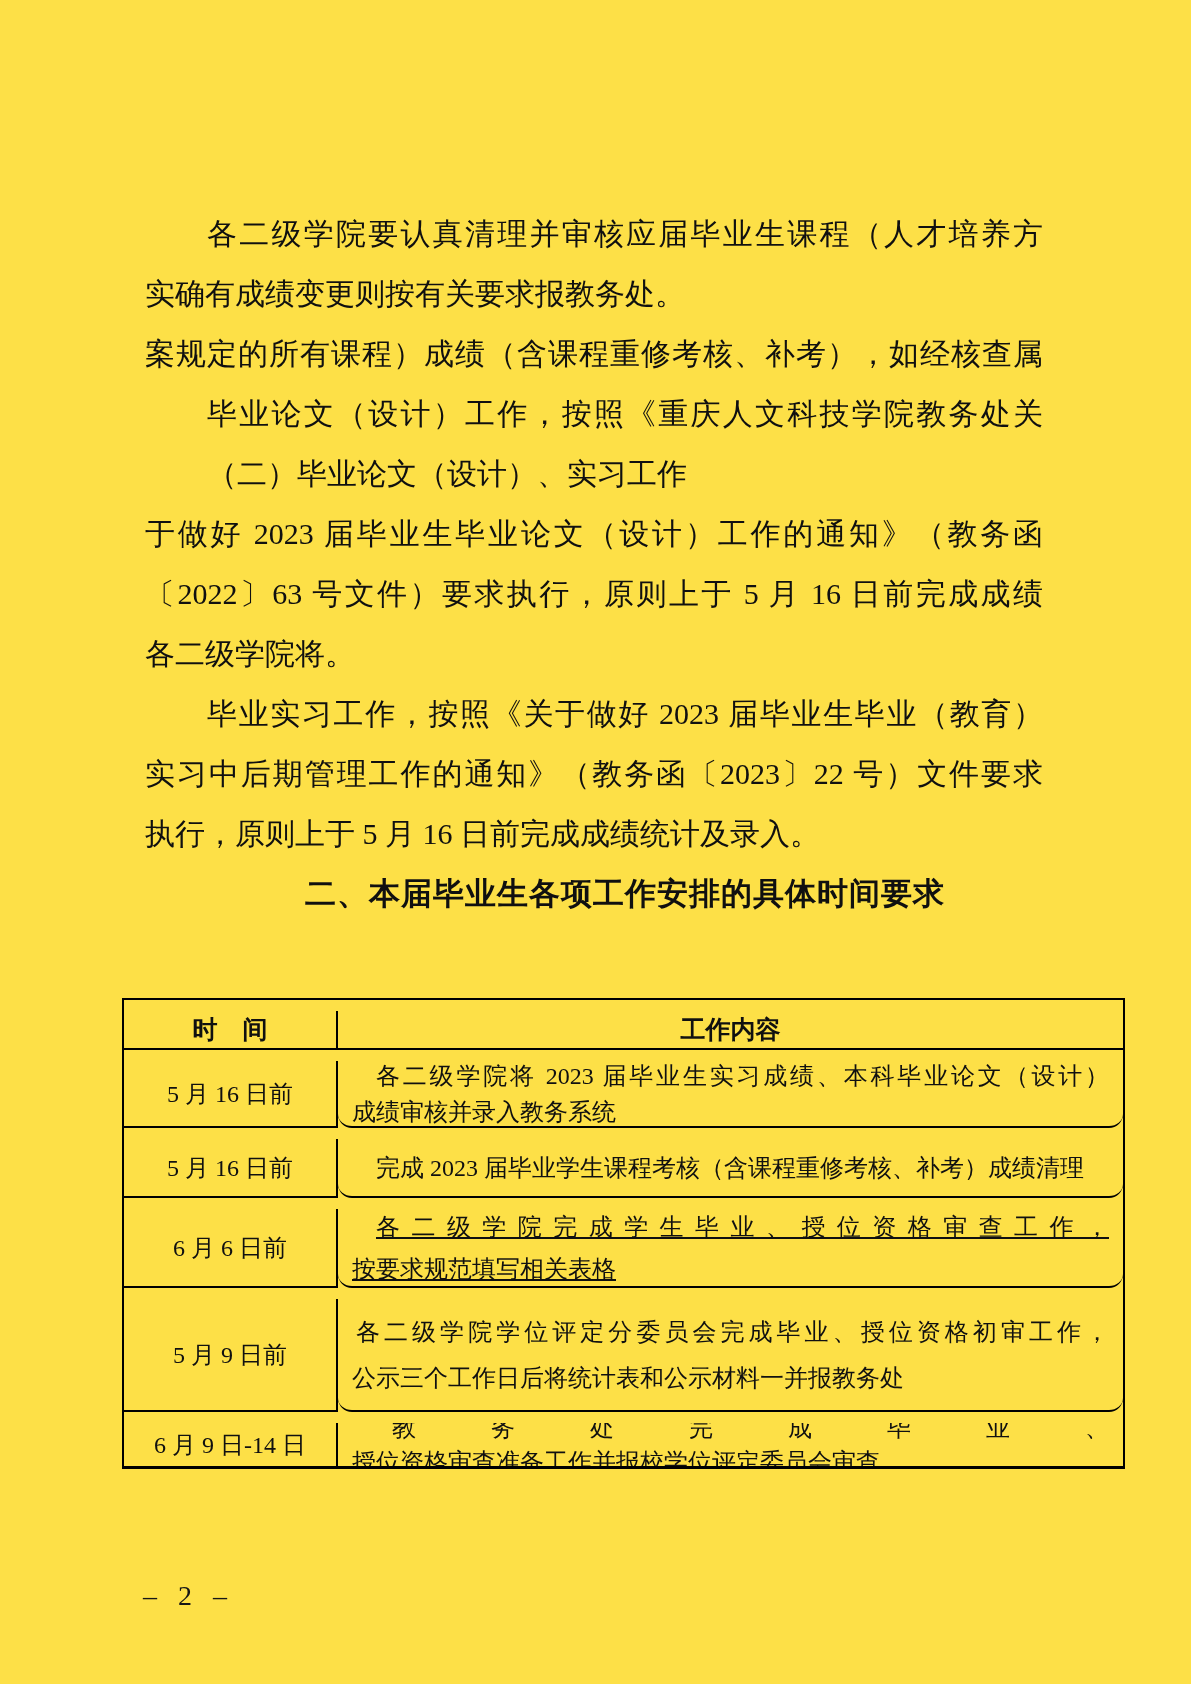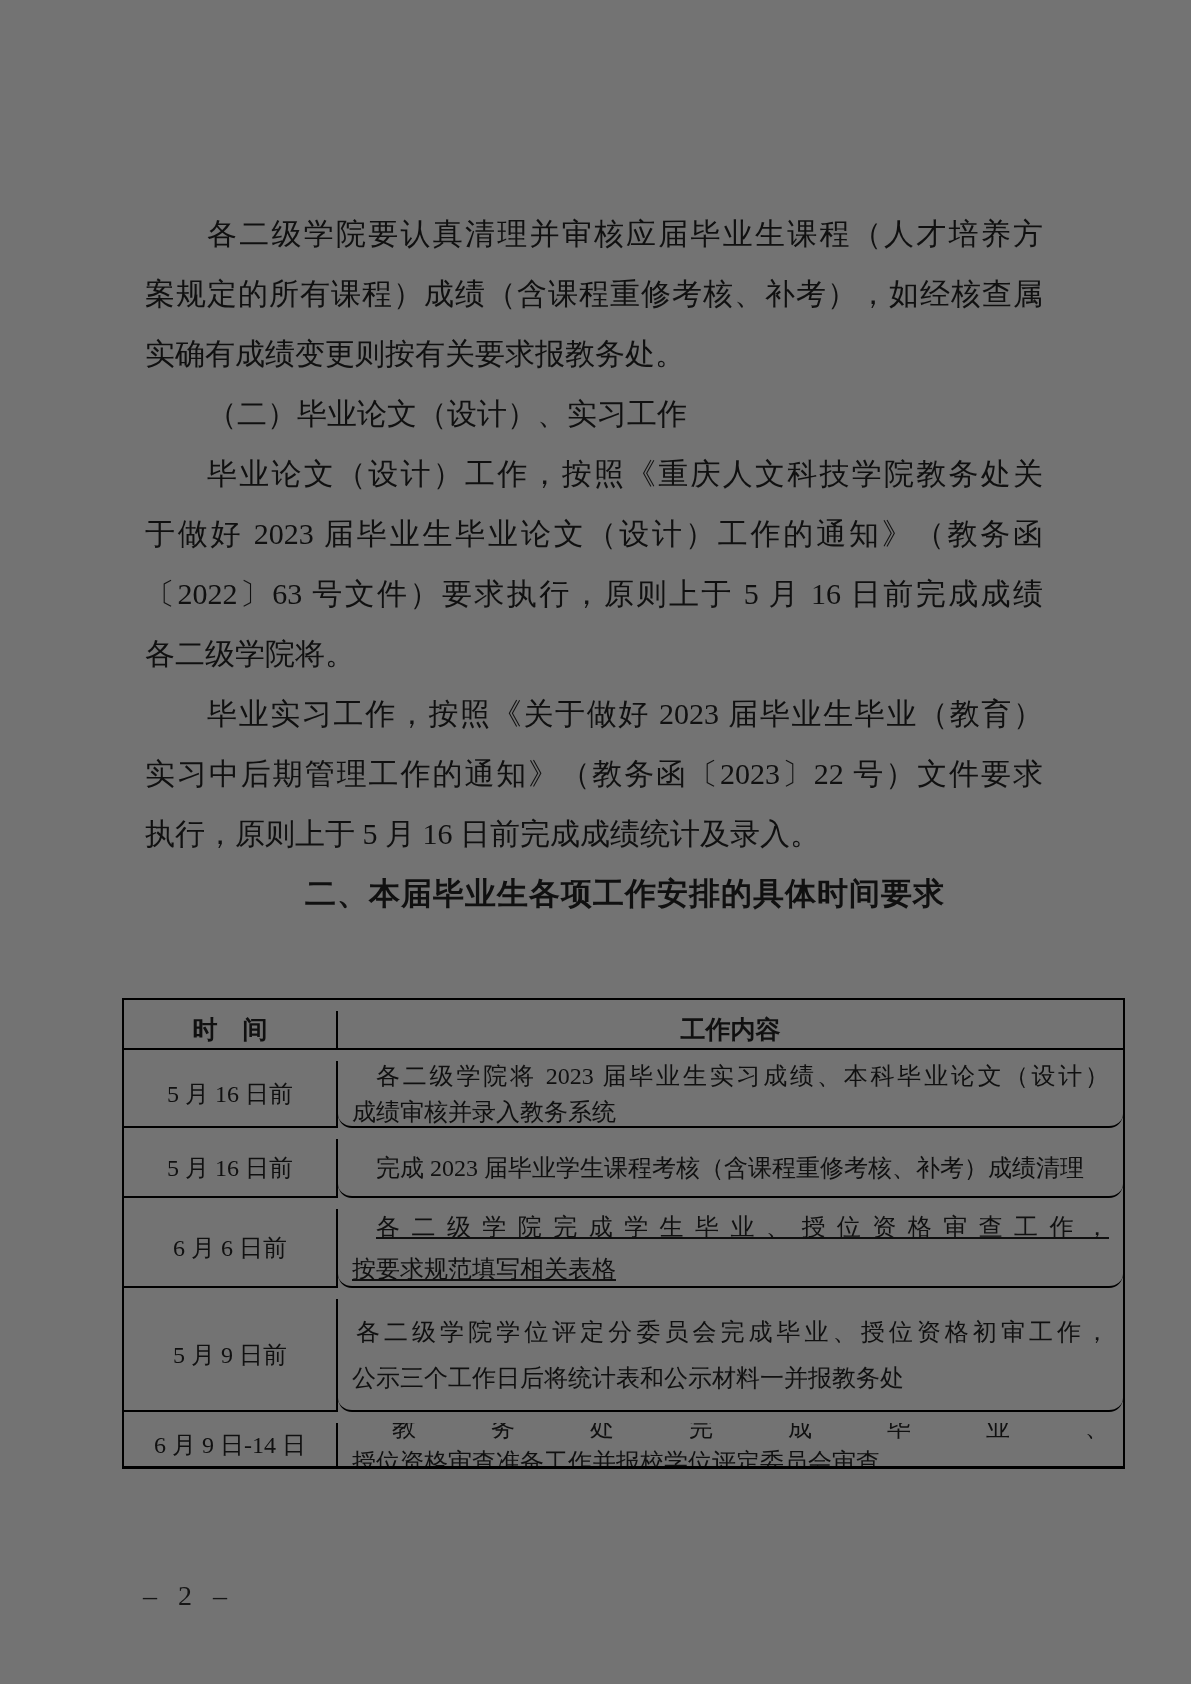--- a/index.html
+++ b/index.html
@@ -1,18 +1,18 @@
 <!DOCTYPE html>
 <html><head>
 <meta charset="utf-8">
 <style>
   html,body { margin:0; padding:0; background:#9c9c9c; }
   .page {
     position:relative; width:1191px; height:1684px;
-    background:#737373; margin:0 auto; overflow:hidden;
+    background:#fde047; margin:0 auto; overflow:hidden;
     font-family:"Liberation Serif","DejaVu Serif",serif;
     color:#101010;
   }
   
   .content { position:absolute; left:145px; top:204px; width:898px; }
   .ln {
     font-size:30px; line-height:60px; height:60px;
     text-align:justify; word-break:keep-all; white-space:normal;
     overflow:visible;
   }
@@ -55,26 +55,26 @@
     font-size:28px; letter-spacing:7px; color:#161616;
   }
 </style>
 </head>
 <body>
 
 <div class="page">
 
   <div class="content">
     <div class="ln ind jl">各二级学院要认真清理并审核应届毕业生课程（人才培养方</div>
+    <div class="ln">实确有成绩变更则按有关要求报教务处。</div>
     <div class="ln jl">案规定的所有课程）成绩（含课程重修考核、补考），如经核查属</div>
-    <div class="ln">实确有成绩变更则按有关要求报教务处。</div>
+
+    <div class="ln ind jl">毕业论文（设计）工作，按照《重庆人文科技学院教务处关</div>
 
     <div class="ln ind sub">（二）毕业论文（设计）、实习工作</div>
-
-    <div class="ln ind jl">毕业论文（设计）工作，按照《重庆人文科技学院教务处关</div>
     <div class="ln jl">于做好 2023 届毕业生毕业论文（设计）工作的通知》（教务函</div>
     <div class="ln jl">〔2022〕63 号文件）要求执行，原则上于 5 月 16 日前完成成绩</div>
     <div class="ln">各二级学院将。</div>
 
     <div class="ln ind jl">毕业实习工作，按照《关于做好 2023 届毕业生毕业（教育）</div>
     <div class="ln jl">实习中后期管理工作的通知》（教务函〔2023〕22 号）文件要求</div>
     <div class="ln">执行，原则上于 5 月 16 日前完成成绩统计及录入。</div>
 
     <div class="ln ind heading">二、本届毕业生各项工作安排的具体时间要求</div>
   </div>

